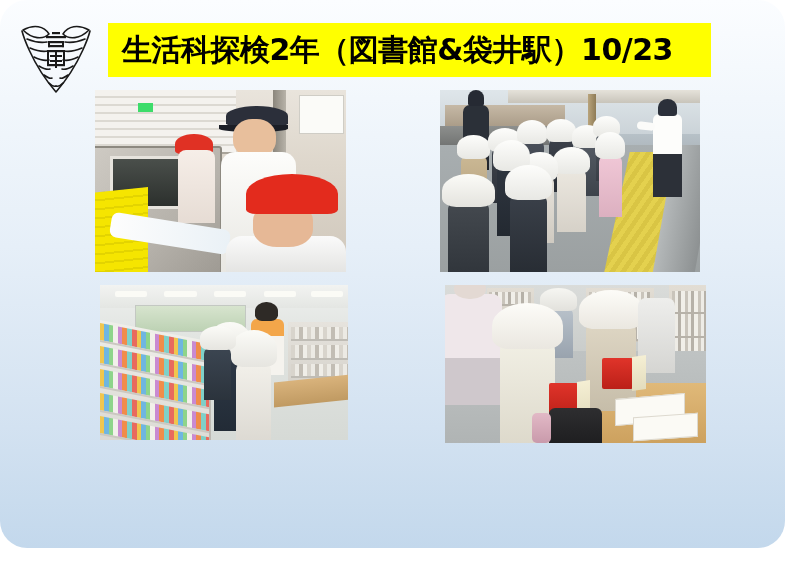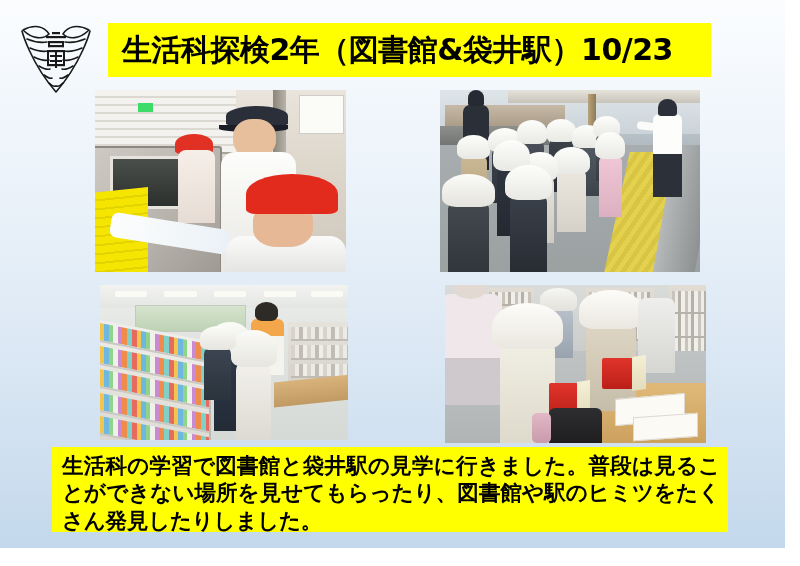--- a/index.html
+++ b/index.html
@@ -16,20 +16,21 @@
   }
 
   
   .slide {
     position: absolute;
     left: 0px;
     top: 0px;
     width: 785px;
     height: 548px;
     background: linear-gradient(to bottom, #fbfdff 0%, #f2f7fc 18%, #e6eff8 45%, #d3e2f1 78%, #c3d8ec 100%);
+    border-radius: 27px;
   }
 
   
   .logo {
     position: absolute;
     left: 18px;
     top: 16px;
     width: 76px;
     height: 80px;
   }
@@ -542,17 +543,14 @@
 
       <div class="redbook" style="left:40%; top:62%; width:11%; height:22%;"></div>
       <div class="redbook" style="left:60%; top:46%; width:12%; height:20%;"></div>
       <div class="paper" style="left:65%; top:70%; width:26%; height:16%; transform:skewY(-5deg);"></div>
       <div class="paper" style="left:72%; top:82%; width:24%; height:14%; transform:skewY(-4deg);"></div>
       <div class="bag"></div>
     </div>
     <span class="lbl">図書館の机で本を読む児童</span>
   </div>
 
-  <div class="caption-box">
-    <div class="caption-text">生活科の学習で図書館と袋井駅の見学に行きました。普段は見ることができない場所を見せてもらったり、図書館や駅のヒミツをたくさん発見したりしました。</div>
-  </div>
 
 </div>
 
 </body></html>

